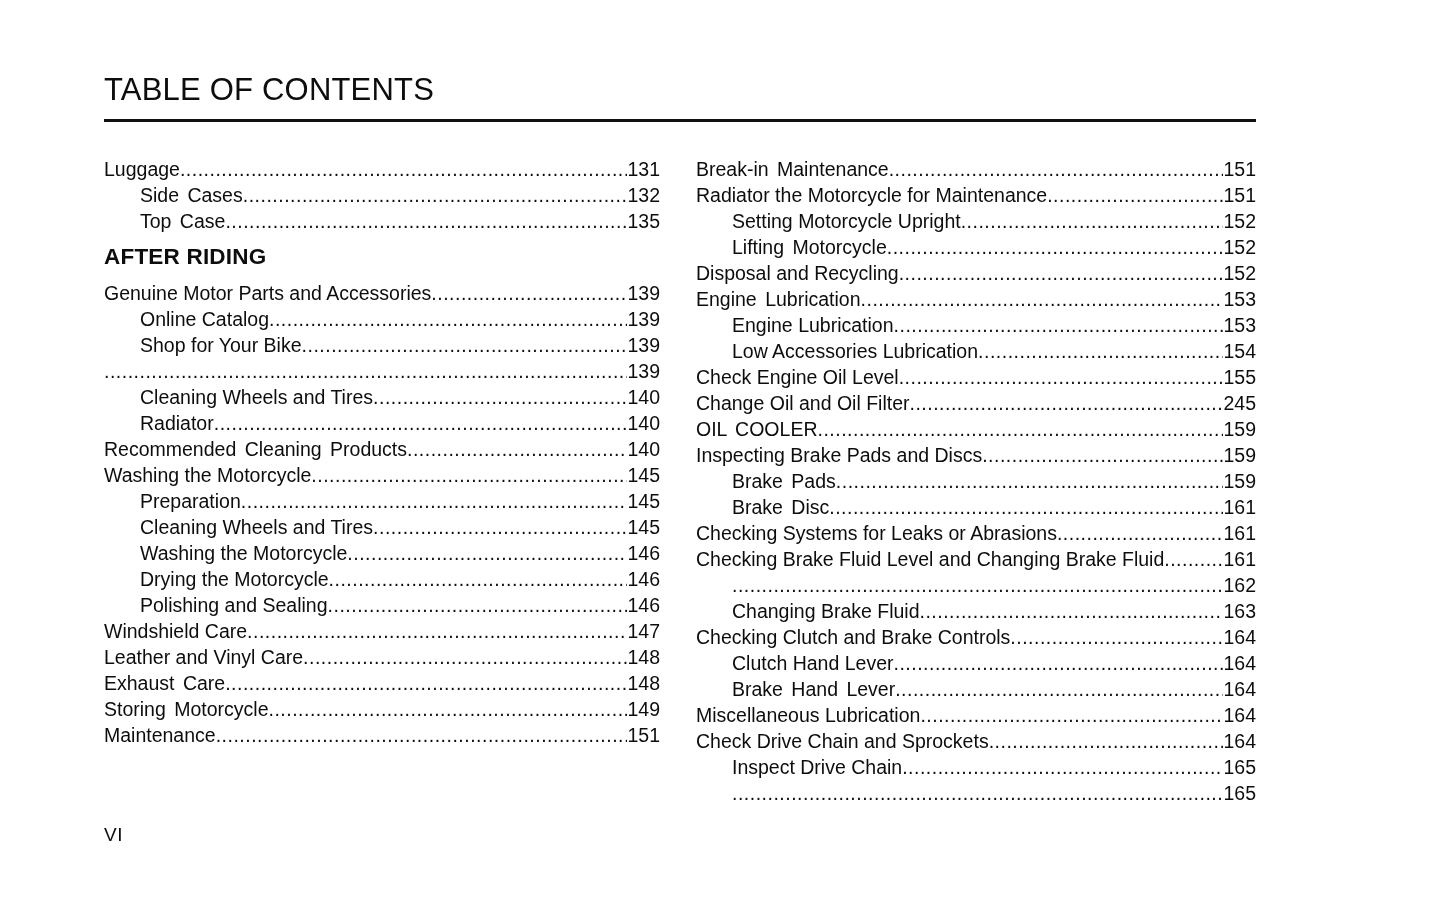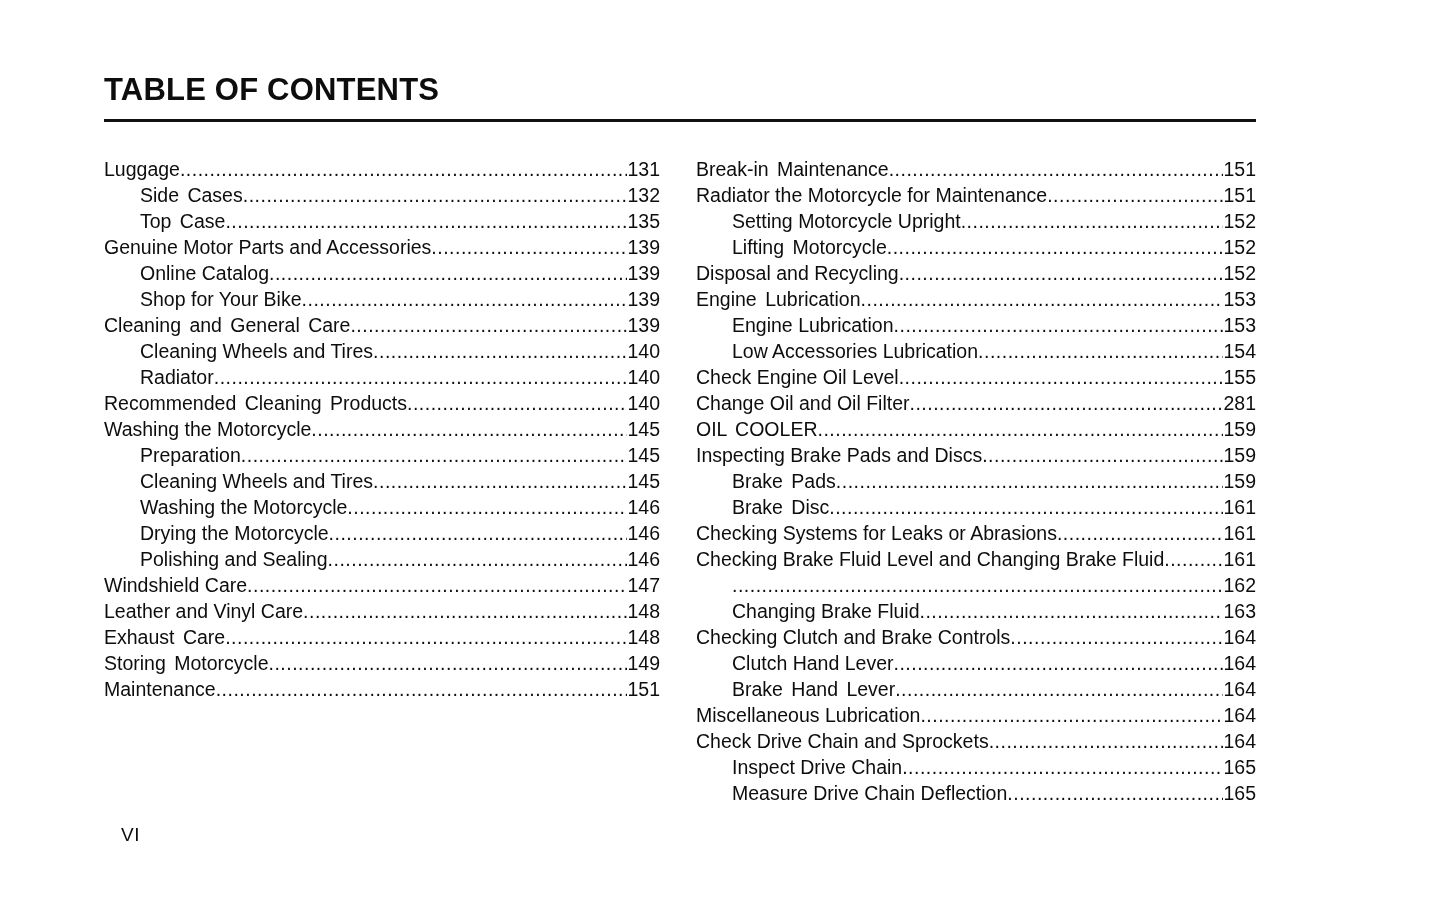--- a/index.html
+++ b/index.html
@@ -20,21 +20,21 @@
     position: absolute;
     left: 0; top: 0;
     width: 1445px;
     height: 900px;
   }
   .toc-title {
     position: absolute;
     left: 104px;
     top: 72px;
     font-size: 31px;
-    font-weight: bold;
+    font-weight: normal;
     letter-spacing: 0.2px;
     line-height: 36px;
     white-space: nowrap;
   }
   .title-rule {
     position: absolute;
     left: 104px;
     top: 119px;
     width: 1152px;
     height: 3px;
@@ -102,21 +102,21 @@
     line-height: 30px;
     height: 30px;
     white-space: nowrap;
     letter-spacing: 0.2px;
     margin-top: 8px;
     margin-bottom: 8px;
   }
 
   .page-number {
     position: absolute;
-    left: 121px;
+    left: 104px;
     top: 823px;
     font-size: 19px;
     line-height: 24px;
     letter-spacing: 0.5px;
   }
 </style>
 </head>
 <body>
 
 <div class="page">
@@ -135,37 +135,37 @@
         <div class="entry sub wide-words">
           <span class="e-title">Side Cases</span>
           <span class="e-dots">...............................................................................................................................................................</span>
           <span class="e-page">132</span>
         </div>
         <div class="entry sub wide-words">
           <span class="e-title">Top Case</span>
           <span class="e-dots">...............................................................................................................................................................</span>
           <span class="e-page">135</span>
         </div>
+        <div class="section-head">AFTER RIDING</div>
         <div class="entry">
           <span class="e-title">Genuine Motor Parts and Accessories</span>
           <span class="e-dots">...............................................................................................................................................................</span>
           <span class="e-page">139</span>
         </div>
         <div class="entry sub">
           <span class="e-title">Online Catalog</span>
           <span class="e-dots">...............................................................................................................................................................</span>
           <span class="e-page">139</span>
         </div>
         <div class="entry sub">
           <span class="e-title">Shop for Your Bike</span>
           <span class="e-dots">...............................................................................................................................................................</span>
           <span class="e-page">139</span>
         </div>
         <div class="entry wide-words">
-          <span class="e-title">Cleaning and General Care</span>
           <span class="e-dots">...............................................................................................................................................................</span>
           <span class="e-page">139</span>
         </div>
         <div class="entry sub">
           <span class="e-title">Cleaning Wheels and Tires</span>
           <span class="e-dots">...............................................................................................................................................................</span>
           <span class="e-page">140</span>
         </div>
         <div class="entry sub">
           <span class="e-title">Radiator</span>
@@ -275,21 +275,21 @@
           <span class="e-page">154</span>
         </div>
         <div class="entry">
           <span class="e-title">Check Engine Oil Level</span>
           <span class="e-dots">...............................................................................................................................................................</span>
           <span class="e-page">155</span>
         </div>
         <div class="entry">
           <span class="e-title">Change Oil and Oil Filter</span>
           <span class="e-dots">...............................................................................................................................................................</span>
-          <span class="e-page">281</span>
+          <span class="e-page">245</span>
         </div>
         <div class="entry wide-words">
           <span class="e-title">OIL COOLER</span>
           <span class="e-dots">...............................................................................................................................................................</span>
           <span class="e-page">159</span>
         </div>
         <div class="entry">
           <span class="e-title">Inspecting Brake Pads and Discs</span>
           <span class="e-dots">...............................................................................................................................................................</span>
           <span class="e-page">159</span>
@@ -347,21 +347,20 @@
           <span class="e-title">Check Drive Chain and Sprockets</span>
           <span class="e-dots">...............................................................................................................................................................</span>
           <span class="e-page">164</span>
         </div>
         <div class="entry sub">
           <span class="e-title">Inspect Drive Chain</span>
           <span class="e-dots">...............................................................................................................................................................</span>
           <span class="e-page">165</span>
         </div>
         <div class="entry sub">
-          <span class="e-title">Measure Drive Chain Deflection</span>
           <span class="e-dots">...............................................................................................................................................................</span>
           <span class="e-page">165</span>
         </div>
       </div>
   </div>
 
   <div class="page-number">VI</div>
 
 </div>
 

